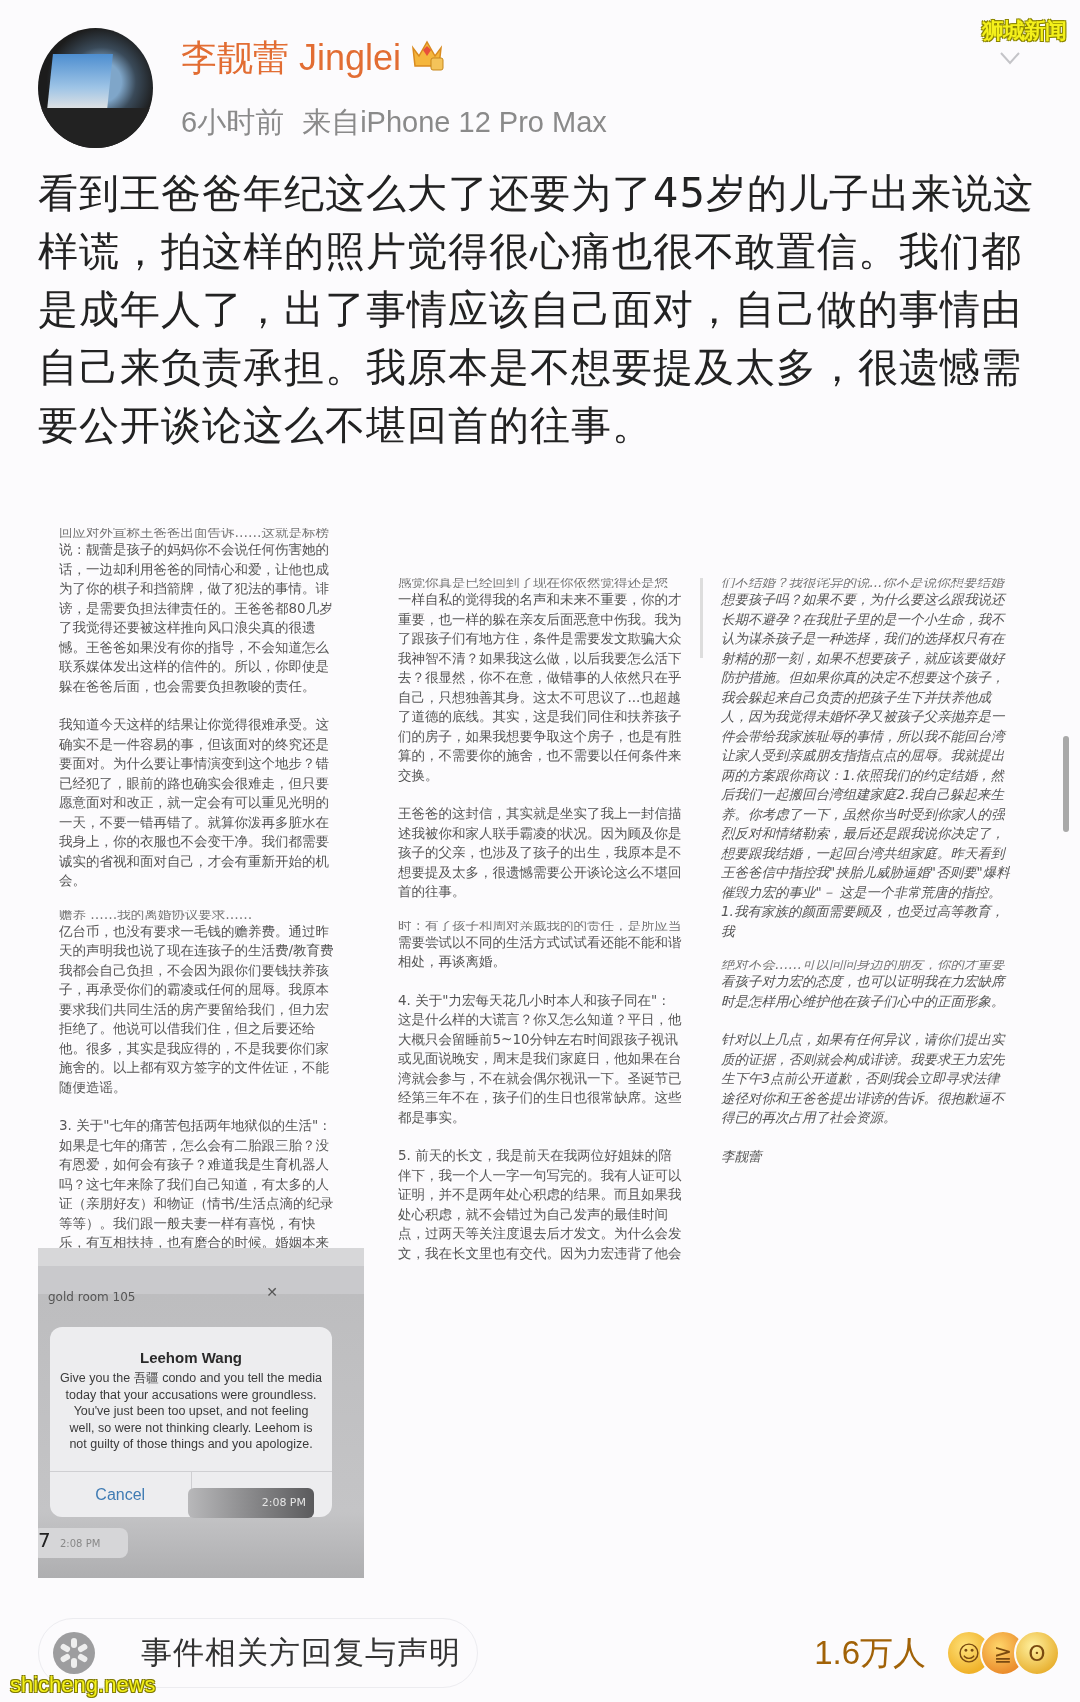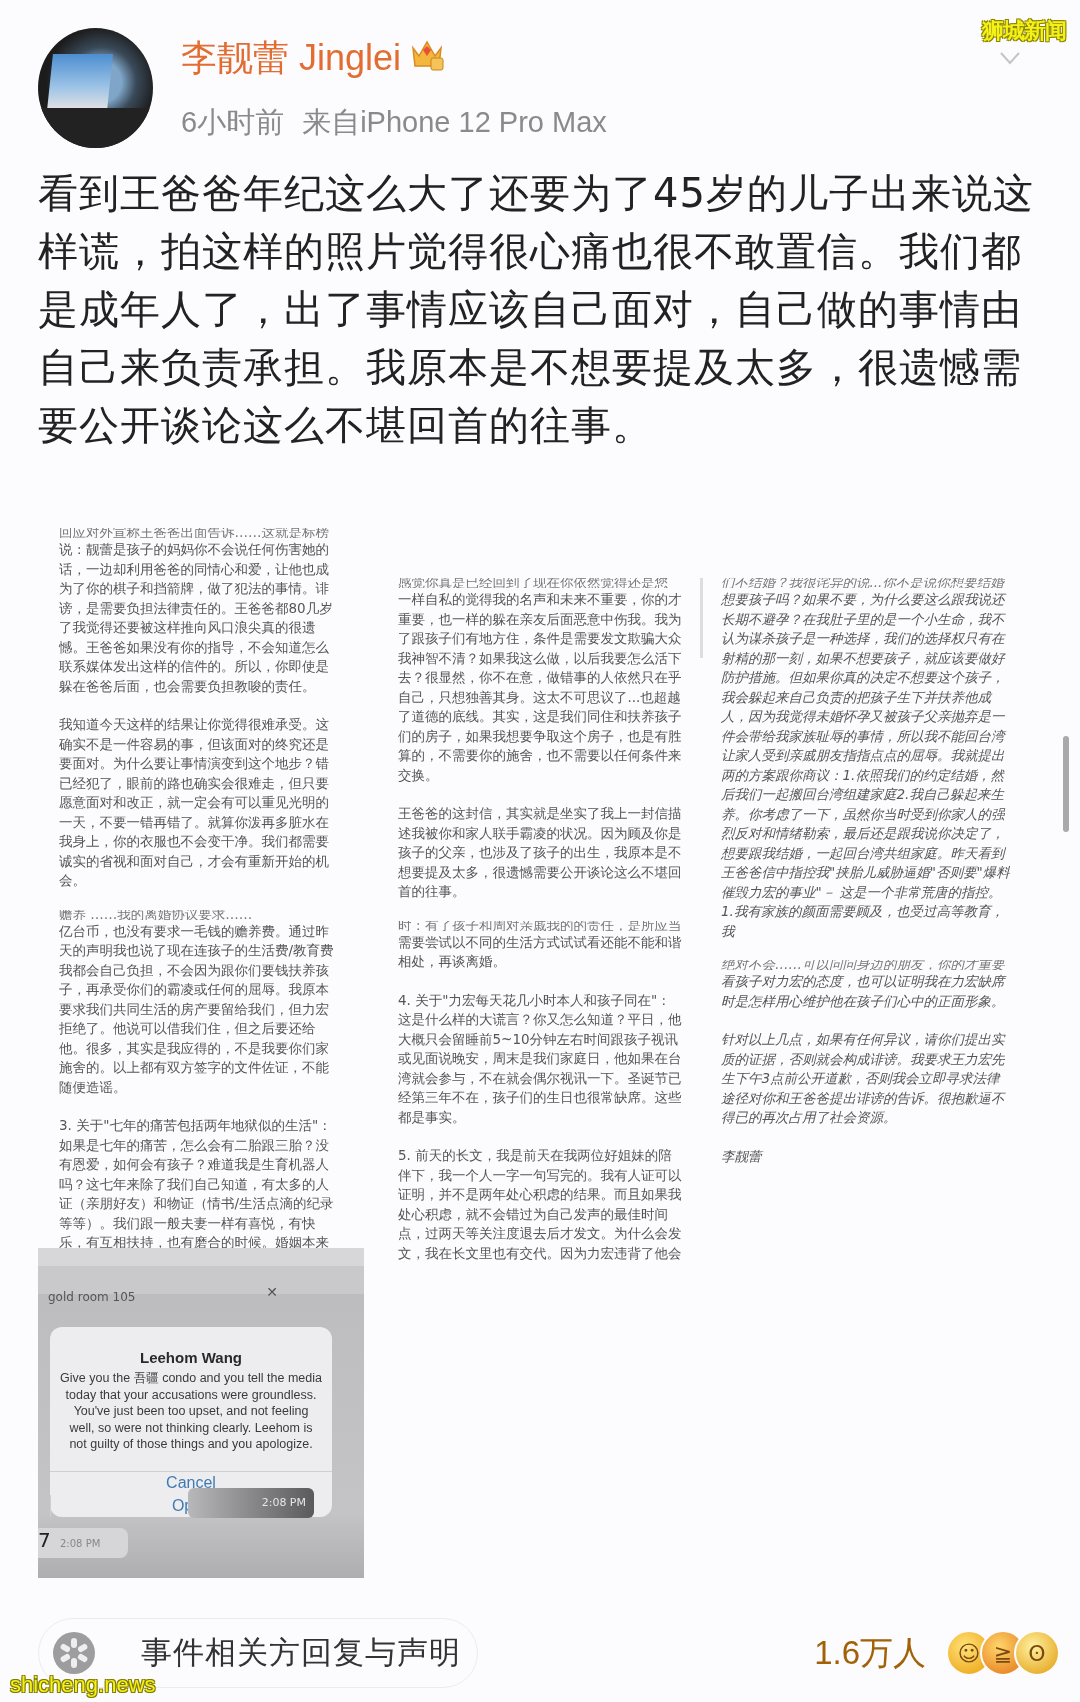--- a/index.html
+++ b/index.html
@@ -32,21 +32,21 @@
 
   .scrollbar { position: absolute; left: 1063px; top: 736px; width: 6px; height: 96px; background: #a9a9a9; border-radius: 3px; }
 
   .screenshot { position: absolute; left: 38px; top: 1248px; width: 326px; height: 330px; background: linear-gradient(180deg, #c9c9cc 0 14%, #bdbdbf 14%, #c4c4c6 80%, #aeaeb0 100%); overflow: hidden; }
   .ss-topbar { position: absolute; left: 0; top: 0; width: 100%; height: 18px; background: #d7d7d9; }
   .ss-blur { position: absolute; left: 10px; top: 42px; font-size: 12px; color: #555; }
   .ss-x { position: absolute; right: 86px; top: 36px; font-size: 14px; color: #555; }
   .alert { position: absolute; left: 12px; top: 46px; width: 282px; height: 190px; background: #ededef; border-radius: 12px; text-align: center; margin-top: 33px; }
   .alert-title { margin-top: 22px; font-size: 15px; font-weight: bold; color: #2a2a2a; font-family: "Liberation Sans", sans-serif; }
   .alert-body { margin: 4px 10px 0; font-size: 12.5px; line-height: 16.5px; color: #3a3a3a; font-family: "Liberation Sans", sans-serif; }
-  .alert-btns { position: absolute; left: 0; bottom: 0; width: 100%; height: 46px; border-top: 1px solid #cfcfd2; display: flex; flex-direction: column; }
+  .alert-btns { position: absolute; left: 0; bottom: 0; width: 100%; height: 46px; border-top: 1px solid #cfcfd2; display: flex; }
   .alert-btn { flex: 1; display: flex; align-items: center; justify-content: center; font-size: 16px; color: #3f7bb3; font-family: "Liberation Sans", sans-serif; }
   .alert-btn + .alert-btn { border-left: 1px solid #cfcfd2; }
   .ss-bubble1 { position: absolute; left: 150px; top: 240px; width: 126px; height: 30px; background: linear-gradient(90deg, #b8b8ba, #5a5a5c); border-radius: 6px; }
   .ss-time1 { position: absolute; right: 8px; top: 8px; font-size: 11px; color: #e6e6e6; }
   .ss-bubble2 { position: absolute; left: -6px; top: 280px; width: 96px; height: 30px; background: #d6d6d8; border-radius: 8px; }
   .ss-time2 { position: absolute; left: 28px; top: 10px; font-size: 10px; color: #888; }
   .ss-seven { position: absolute; left: 0; top: 280px; font-size: 20px; color: #222; }
 
   .footer { position: absolute; left: 38px; top: 1618px; width: 440px; height: 70px; border: 1px solid #ececf0; border-radius: 35px; display: flex; align-items: center; padding-left: 14px; background: #fcfbfd; gap: 32px; }
   .topic-icon { width: 42px; height: 42px; border-radius: 50%; background: #9d9d9f; position: relative; }

